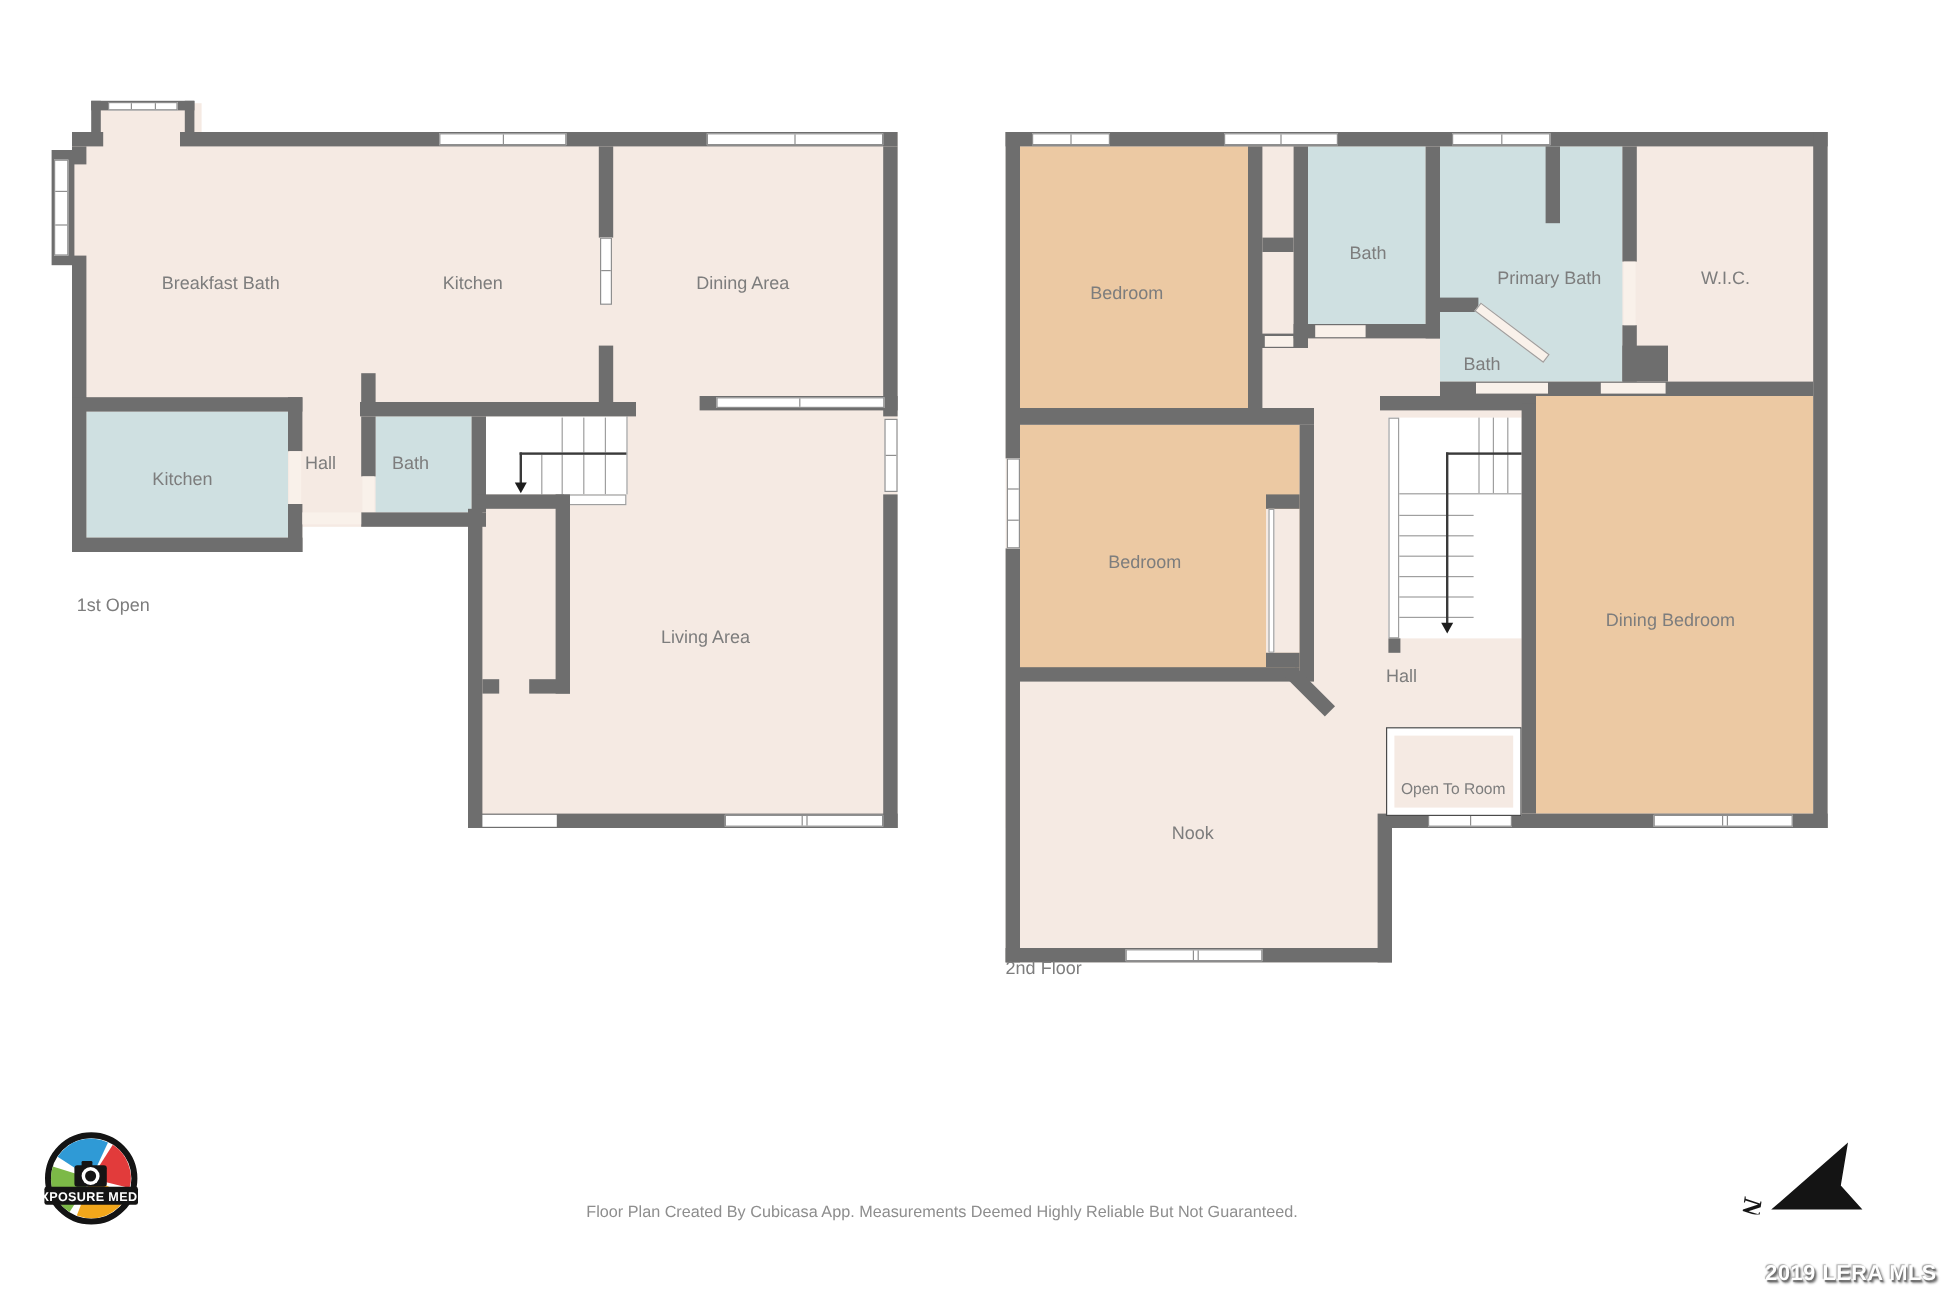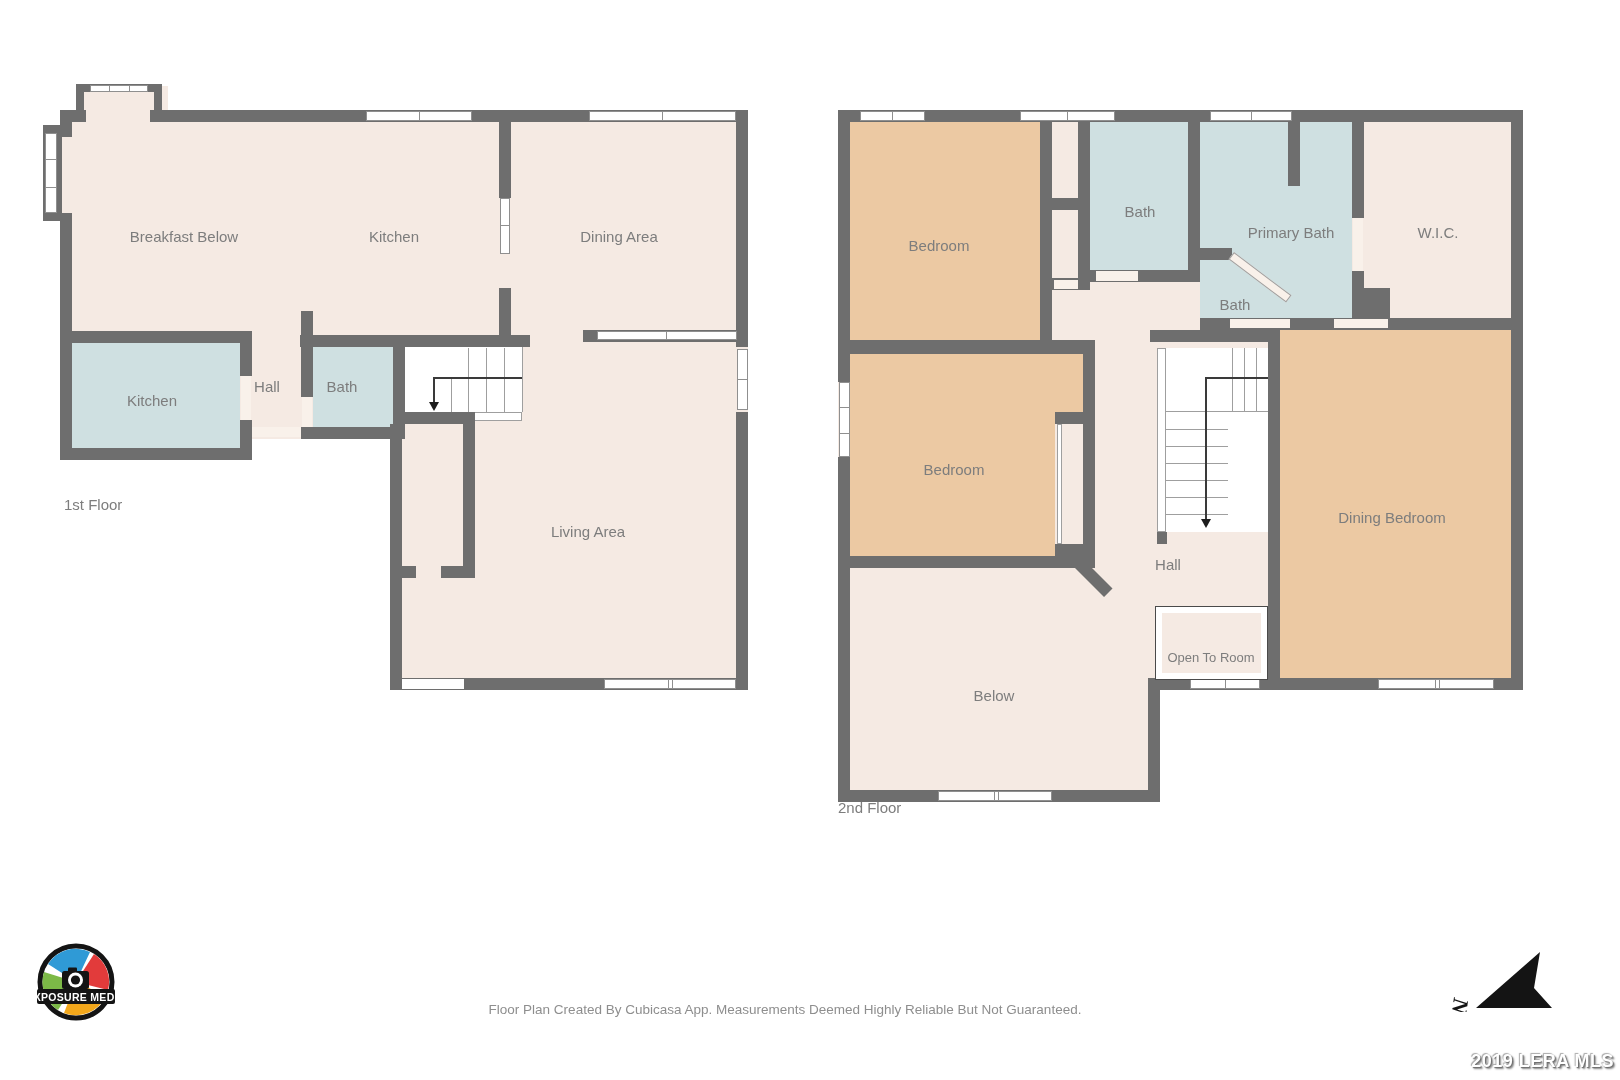--- a/index.html
+++ b/index.html
@@ -116,28 +116,28 @@
   <div class="wall" style="left:402px;top:566px;width:14px;height:12px"></div>
   <div class="wall" style="left:441px;top:566px;width:34px;height:12px"></div>
   <div class="wall" style="left:463px;top:412px;width:12px;height:166px"></div>
   <div class="wall" style="left:390px;top:678px;width:358px;height:12px"></div>
   <div class="white" style="left:402px;top:679px;width:62px;height:10px"></div>
   <div class="win" style="left:604px;top:679px;width:132px;height:10px">
       <i style="left:63px;top:0;width:1px;height:100%"></i>
       <i style="left:67px;top:0;width:1px;height:100%"></i>
     </div>
 
-  <div class="lbl" style="left:184px;top:236px">Breakfast Below</div>
+  <div class="lbl" style="left:184px;top:236px">Breakfast Bath</div>
   <div class="lbl" style="left:394px;top:236px">Kitchen</div>
   <div class="lbl" style="left:619px;top:236px">Dining Area</div>
   <div class="lbl" style="left:152px;top:400px">Kitchen</div>
   <div class="lbl" style="left:267px;top:386px">Hall</div>
   <div class="lbl" style="left:342px;top:386px">Bath</div>
   <div class="lbl" style="left:588px;top:531px">Living Area</div>
-  <div class="title" style="left:64px;top:496px">1st Floor</div>
+  <div class="title" style="left:64px;top:496px">1st Open</div>
 </section>
 
 <section>
 
   <div class="floor" style="left:838px;top:110px;width:685px;height:580px"></div>
   <div class="floor" style="left:838px;top:575px;width:322px;height:227px"></div>
 
   <div class="orange" style="left:850px;top:122px;width:190px;height:218px"></div>
   <div class="blue" style="left:1090px;top:122px;width:98px;height:148px"></div>
   <div class="blue" style="left:1200px;top:122px;width:152px;height:196px"></div>
@@ -226,21 +226,21 @@
 
   <div class="lbl" style="left:939px;top:245px">Bedroom</div>
   <div class="lbl" style="left:1140px;top:211px">Bath</div>
   <div class="lbl" style="left:1291px;top:232px">Primary Bath</div>
   <div class="lbl" style="left:1438px;top:232px">W.I.C.</div>
   <div class="lbl" style="left:1235px;top:304px">Bath</div>
   <div class="lbl" style="left:954px;top:469px">Bedroom</div>
   <div class="lbl" style="left:1392px;top:517px">Dining Bedroom</div>
   <div class="lbl" style="left:1168px;top:564px">Hall</div>
   <div class="lbl sm" style="left:1211px;top:657px">Open To Room</div>
-  <div class="lbl" style="left:994px;top:695px">Below</div>
+  <div class="lbl" style="left:994px;top:695px">Nook</div>
   <div class="title" style="left:838px;top:799px">2nd Floor</div>
 </section>
 
 <div class="disclaimer">Floor Plan Created By Cubicasa App. Measurements Deemed Highly Reliable But Not Guaranteed.</div>
 
 <svg class="abs" style="left:34px;top:940px" width="84" height="84" viewBox="0 0 84 84">
   <circle cx="42" cy="42" r="36" fill="#fff" stroke="#141414" stroke-width="5"></circle>
   <path d="M42,42 L14,24 A33,33 0 0 1 56,12 Z" fill="#2f9ad6"></path>
   <path d="M42,42 L60,14 A33,33 0 0 1 74,50 Z" fill="#e23b3b"></path>
   <path d="M42,42 L72,56 A33,33 0 0 1 30,73 Z" fill="#f2a71b"></path>

